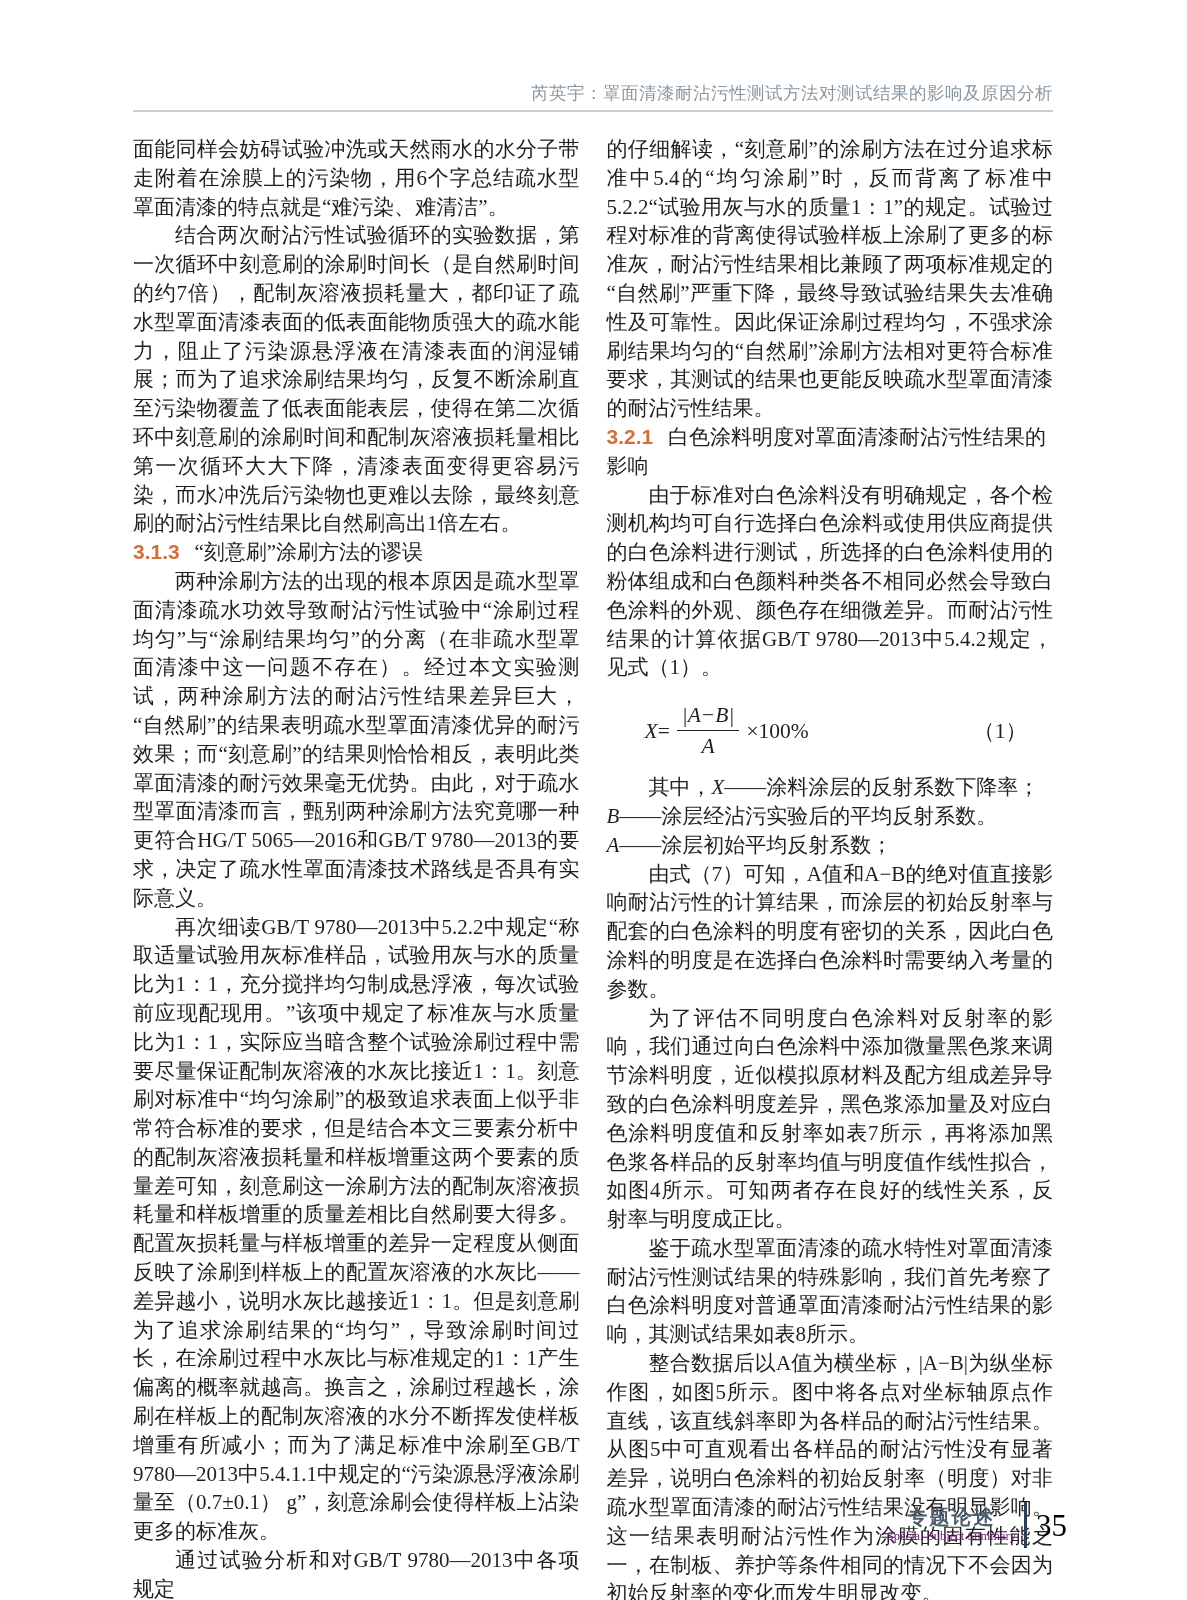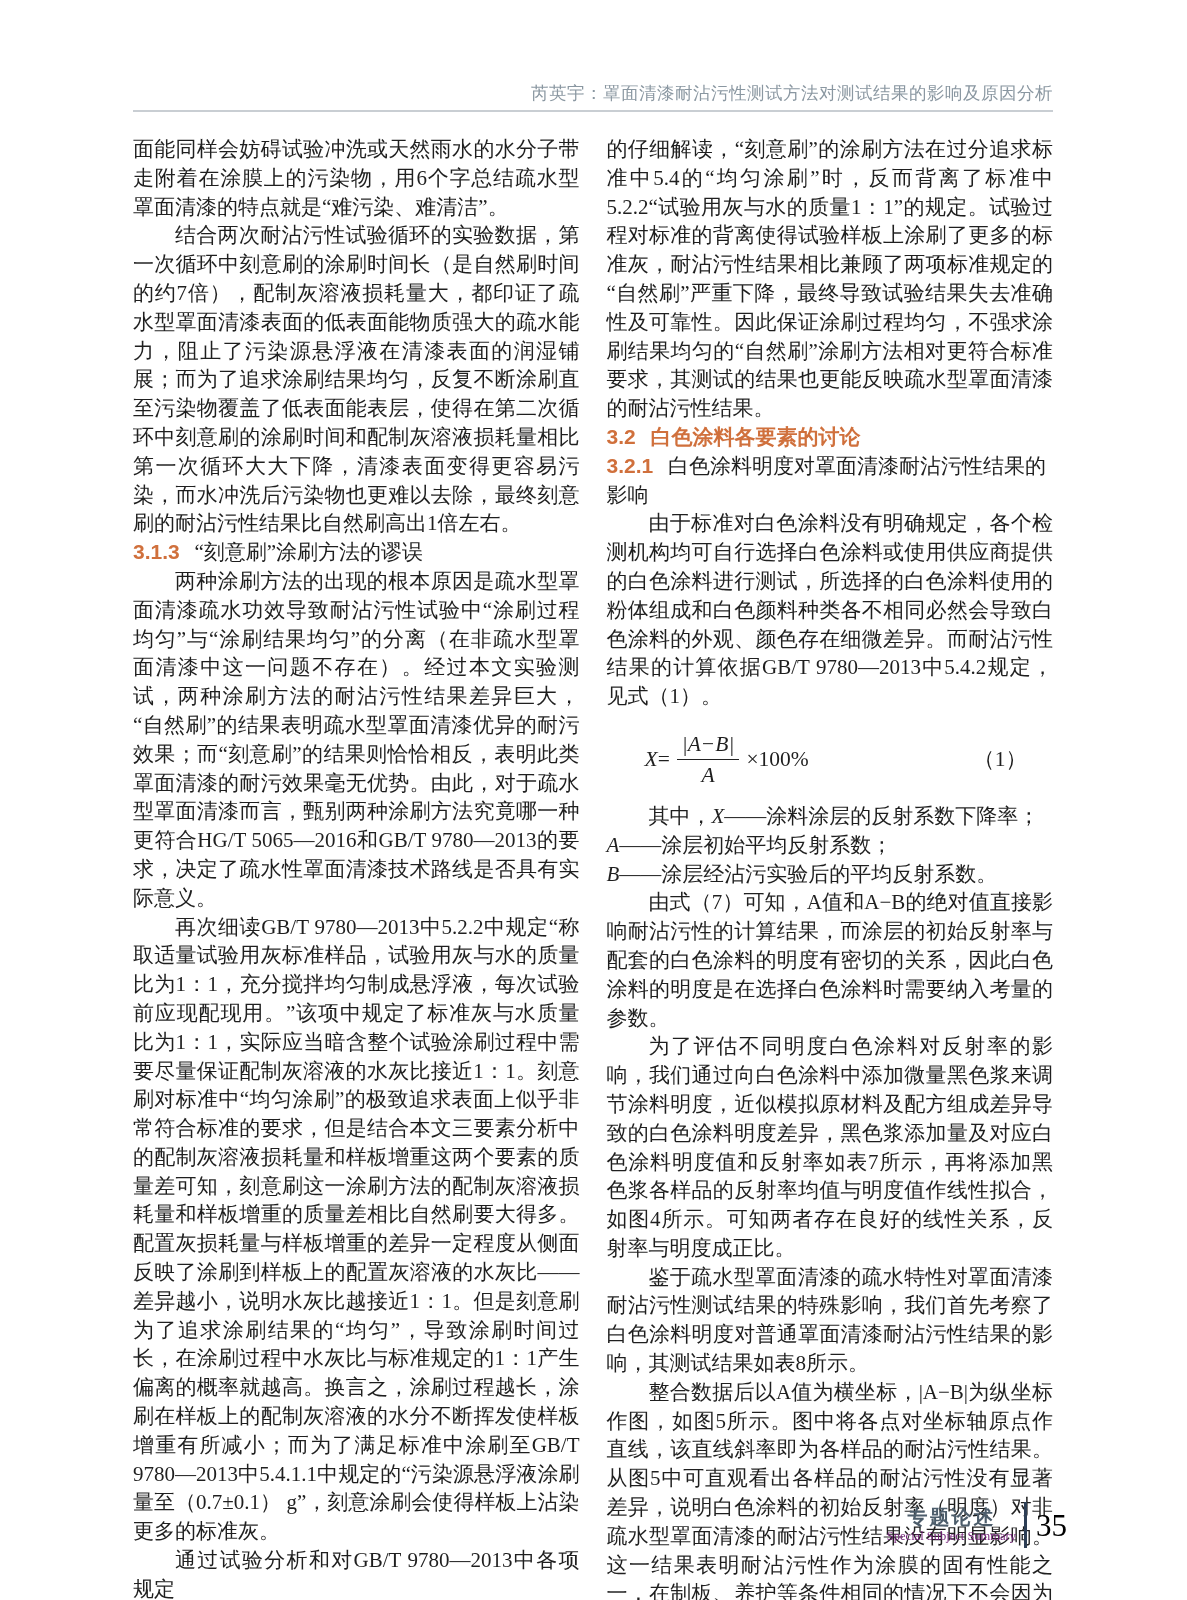--- a/index.html
+++ b/index.html
@@ -91,38 +91,37 @@
         <p>面能同样会妨碍试验冲洗或天然雨水的水分子带走附着在涂膜上的污染物，用6个字总结疏水型罩面清漆的特点就是“难污染、难清洁”。</p>
         <p class="indent">结合两次耐沾污性试验循环的实验数据，第一次循环中刻意刷的涂刷时间长（是自然刷时间的约7倍），配制灰溶液损耗量大，都印证了疏水型罩面清漆表面的低表面能物质强大的疏水能力，阻止了污染源悬浮液在清漆表面的润湿铺展；而为了追求涂刷结果均匀，反复不断涂刷直至污染物覆盖了低表面能表层，使得在第二次循环中刻意刷的涂刷时间和配制灰溶液损耗量相比第一次循环大大下降，清漆表面变得更容易污染，而水冲洗后污染物也更难以去除，最终刻意刷的耐沾污性结果比自然刷高出1倍左右。</p>
         <h3 class="subheading level3"><span class="sec-num">3.1.3</span><span class="sec-text">“刻意刷”涂刷方法的谬误</span></h3>
         <p class="indent">两种涂刷方法的出现的根本原因是疏水型罩面清漆疏水功效导致耐沾污性试验中“涂刷过程均匀”与“涂刷结果均匀”的分离（在非疏水型罩面清漆中这一问题不存在）。经过本文实验测试，两种涂刷方法的耐沾污性结果差异巨大，“自然刷”的结果表明疏水型罩面清漆优异的耐污效果；而“刻意刷”的结果则恰恰相反，表明此类罩面清漆的耐污效果毫无优势。由此，对于疏水型罩面清漆而言，甄别两种涂刷方法究竟哪一种更符合HG/T 5065—2016和GB/T 9780—2013的要求，决定了疏水性罩面清漆技术路线是否具有实际意义。</p>
         <p class="indent">再次细读GB/T 9780—2013中5.2.2中规定“称取适量试验用灰标准样品，试验用灰与水的质量比为1：1，充分搅拌均匀制成悬浮液，每次试验前应现配现用。”该项中规定了标准灰与水质量比为1：1，实际应当暗含整个试验涂刷过程中需要尽量保证配制灰溶液的水灰比接近1：1。刻意刷对标准中“均匀涂刷”的极致追求表面上似乎非常符合标准的要求，但是结合本文三要素分析中的配制灰溶液损耗量和样板增重这两个要素的质量差可知，刻意刷这一涂刷方法的配制灰溶液损耗量和样板增重的质量差相比自然刷要大得多。配置灰损耗量与样板增重的差异一定程度从侧面反映了涂刷到样板上的配置灰溶液的水灰比——差异越小，说明水灰比越接近1：1。但是刻意刷为了追求涂刷结果的“均匀”，导致涂刷时间过长，在涂刷过程中水灰比与标准规定的1：1产生偏离的概率就越高。换言之，涂刷过程越长，涂刷在样板上的配制灰溶液的水分不断挥发使样板增重有所减小；而为了满足标准中涂刷至GB/T 9780—2013中5.4.1.1中规定的“污染源悬浮液涂刷量至（0.7±0.1） g”，刻意涂刷会使得样板上沾染更多的标准灰。</p>
         <p class="indent">通过试验分析和对GB/T 9780—2013中各项规定</p>
       </div>
 
       <div class="col">
         <p>的仔细解读，“刻意刷”的涂刷方法在过分追求标准中5.4的“均匀涂刷”时，反而背离了标准中5.2.2“试验用灰与水的质量1：1”的规定。试验过程对标准的背离使得试验样板上涂刷了更多的标准灰，耐沾污性结果相比兼顾了两项标准规定的“自然刷”严重下降，最终导致试验结果失去准确性及可靠性。因此保证涂刷过程均匀，不强求涂刷结果均匀的“自然刷”涂刷方法相对更符合标准要求，其测试的结果也更能反映疏水型罩面清漆的耐沾污性结果。</p>
-        <h3 class="subheading level2"><span class="sec-num">3.2</span><span class="sec-text">白色涂料各要素的讨论</span></h3>
         <h3 class="subheading level3"><span class="sec-num">3.2.1</span><span class="sec-text">白色涂料明度对罩面清漆耐沾污性结果的影响</span></h3>
         <p class="indent">由于标准对白色涂料没有明确规定，各个检测机构均可自行选择白色涂料或使用供应商提供的白色涂料进行测试，所选择的白色涂料使用的粉体组成和白色颜料种类各不相同必然会导致白色涂料的外观、颜色存在细微差异。而耐沾污性结果的计算依据GB/T 9780—2013中5.4.2规定，见式（1）。</p>
 
         <div class="formula">
           <i>X</i>
             <span>=</span>
             <span class="frac">
               <i class="num">|A−B|</i>
               <i class="den">A</i>
             </span>
             <span>×100%</span>
           <span class="formula-label">（1）</span>
         </div>
 
         <p class="indent"><span>其中，</span><span class="var">X</span><span>——涂料涂层的反射系数下降率；</span></p>
+        <p><span class="var">B</span><span>——涂层经沾污实验后的平均反射系数。</span></p>
         <p><span class="var">A</span><span>——涂层初始平均反射系数；</span></p>
-        <p><span class="var">B</span><span>——涂层经沾污实验后的平均反射系数。</span></p>
 
         <p class="indent">由式（7）可知，A值和A−B的绝对值直接影响耐沾污性的计算结果，而涂层的初始反射率与配套的白色涂料的明度有密切的关系，因此白色涂料的明度是在选择白色涂料时需要纳入考量的参数。</p>
         <p class="indent">为了评估不同明度白色涂料对反射率的影响，我们通过向白色涂料中添加微量黑色浆来调节涂料明度，近似模拟原材料及配方组成差异导致的白色涂料明度差异，黑色浆添加量及对应白色涂料明度值和反射率如表7所示，再将添加黑色浆各样品的反射率均值与明度值作线性拟合，如图4所示。可知两者存在良好的线性关系，反射率与明度成正比。</p>
         <p class="indent">鉴于疏水型罩面清漆的疏水特性对罩面清漆耐沾污性测试结果的特殊影响，我们首先考察了白色涂料明度对普通罩面清漆耐沾污性结果的影响，其测试结果如表8所示。</p>
         <p class="indent">整合数据后以A值为横坐标，|A−B|为纵坐标作图，如图5所示。图中将各点对坐标轴原点作直线，该直线斜率即为各样品的耐沾污性结果。从图5中可直观看出各样品的耐沾污性没有显著差异，说明白色涂料的初始反射率（明度）对非疏水型罩面清漆的耐沾污性结果没有明显影响。这一结果表明耐沾污性作为涂膜的固有性能之一，在制板、养护等条件相同的情况下不会因为初始反射率的变化而发生明显改变。</p>
       </div>
 
     </div>
   </div>
 

